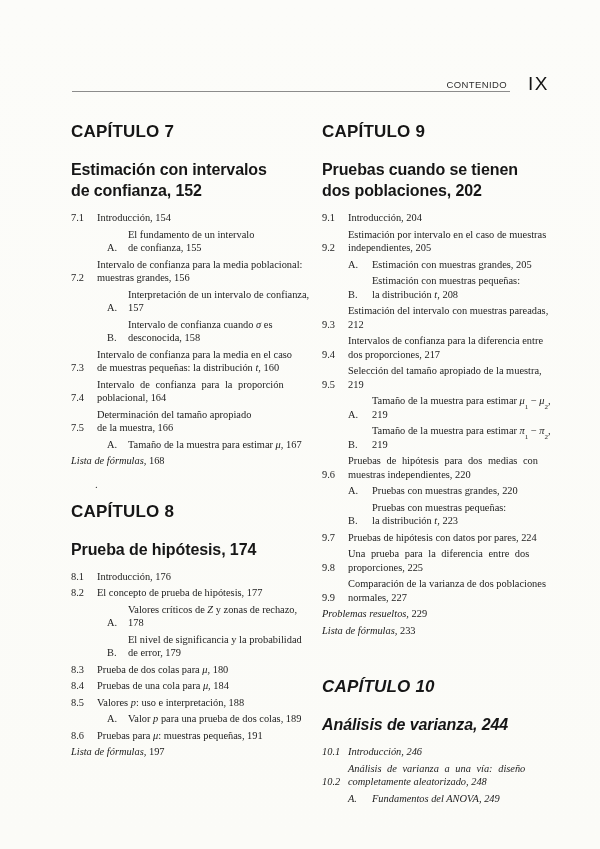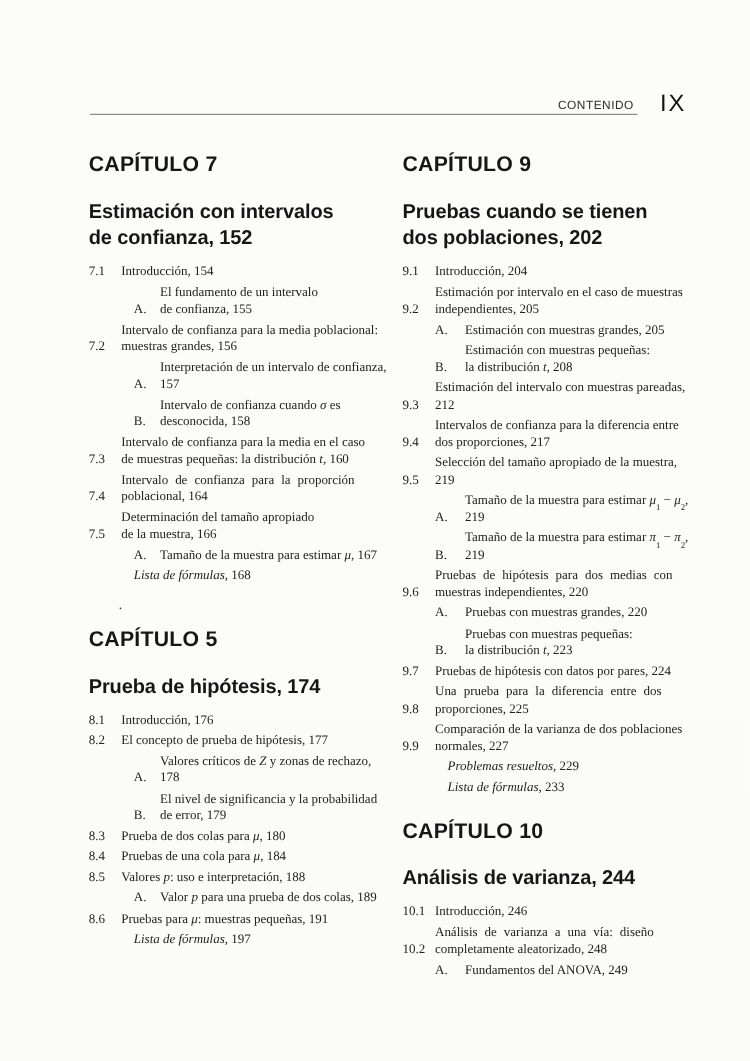--- a/index.html
+++ b/index.html
@@ -33,21 +33,21 @@
     font-size: 19px; line-height: 19px;
     letter-spacing: 1.5px; color: #141414;
   }
 
   
   .column { position: absolute; top: 124px; }
   .column.left  { left: 71px;  width: 231px; }
   .column.right { left: 322px; width: 233px; }
 
   .chapter + .chapter { margin-top: 36px; }
-  .column.right .chapter + .chapter { margin-top: 20px; }
+  .column.right .chapter + .chapter { margin-top: 42px; font-style: italic; }
 
   .kicker {
     margin: 0 0 19px 0;
     font-family: "Liberation Sans", sans-serif;
     font-weight: bold; font-size: 17px; line-height: 16px;
     letter-spacing: 0.2px; color: #161616;
   }
   .title {
     margin: 0 0 10px 0;
     font-family: "Liberation Sans", sans-serif;
@@ -61,21 +61,21 @@
     margin-bottom: 3px;
     font-size: 10.4px; line-height: 13.5px;
     color: #222;
   }
   .entry .num { flex: 0 0 26px; }
   .entry.sub { padding-left: 36px; }
   .entry.sub .num { flex: 0 0 21px; }
   .column.right .entry.sub { padding-left: 26px; }
   .column.right .entry.sub .num { flex: 0 0 24px; }
   .entry .txt { flex: 1; white-space: nowrap; }
-  .entry.plain .txt { white-space: nowrap; margin-left: 36px; }
+  .entry.plain .txt { white-space: nowrap; }
   .entry i { font-style: italic; }
   .entry sub { font-size: 7px; line-height: 0; position: relative; top: 2px; }
   .j { word-spacing: 3px; }
 
   .stray-dot {
     position: absolute; left: 95px; top: 479px;
     font-size: 11px; line-height: 11px; color: #3a3a3a;
   }
 </style>
 </head>
@@ -126,21 +126,21 @@
           <div class="entry sub">
             <span class="num">A.</span>
             <span class="txt">Tamaño de la muestra para estimar <i>μ</i>, 167</span>
           </div>
           <div class="entry plain">
             <span class="txt"><i>Lista de fórmulas,</i> 168</span>
           </div>
         </div>
       </section>
       <section class="chapter">
-        <h2 class="kicker">CAPÍTULO 5</h2>
+        <h2 class="kicker">CAPÍTULO 8</h2>
         <h3 class="title">Prueba de hipótesis, 174</h3>
         <div class="entries">
           <div class="entry section">
             <span class="num">8.1</span>
             <span class="txt">Introducción, 176</span>
           </div>
           <div class="entry section">
             <span class="num">8.2</span>
             <span class="txt">El concepto de prueba de hipótesis, 177</span>
           </div>

